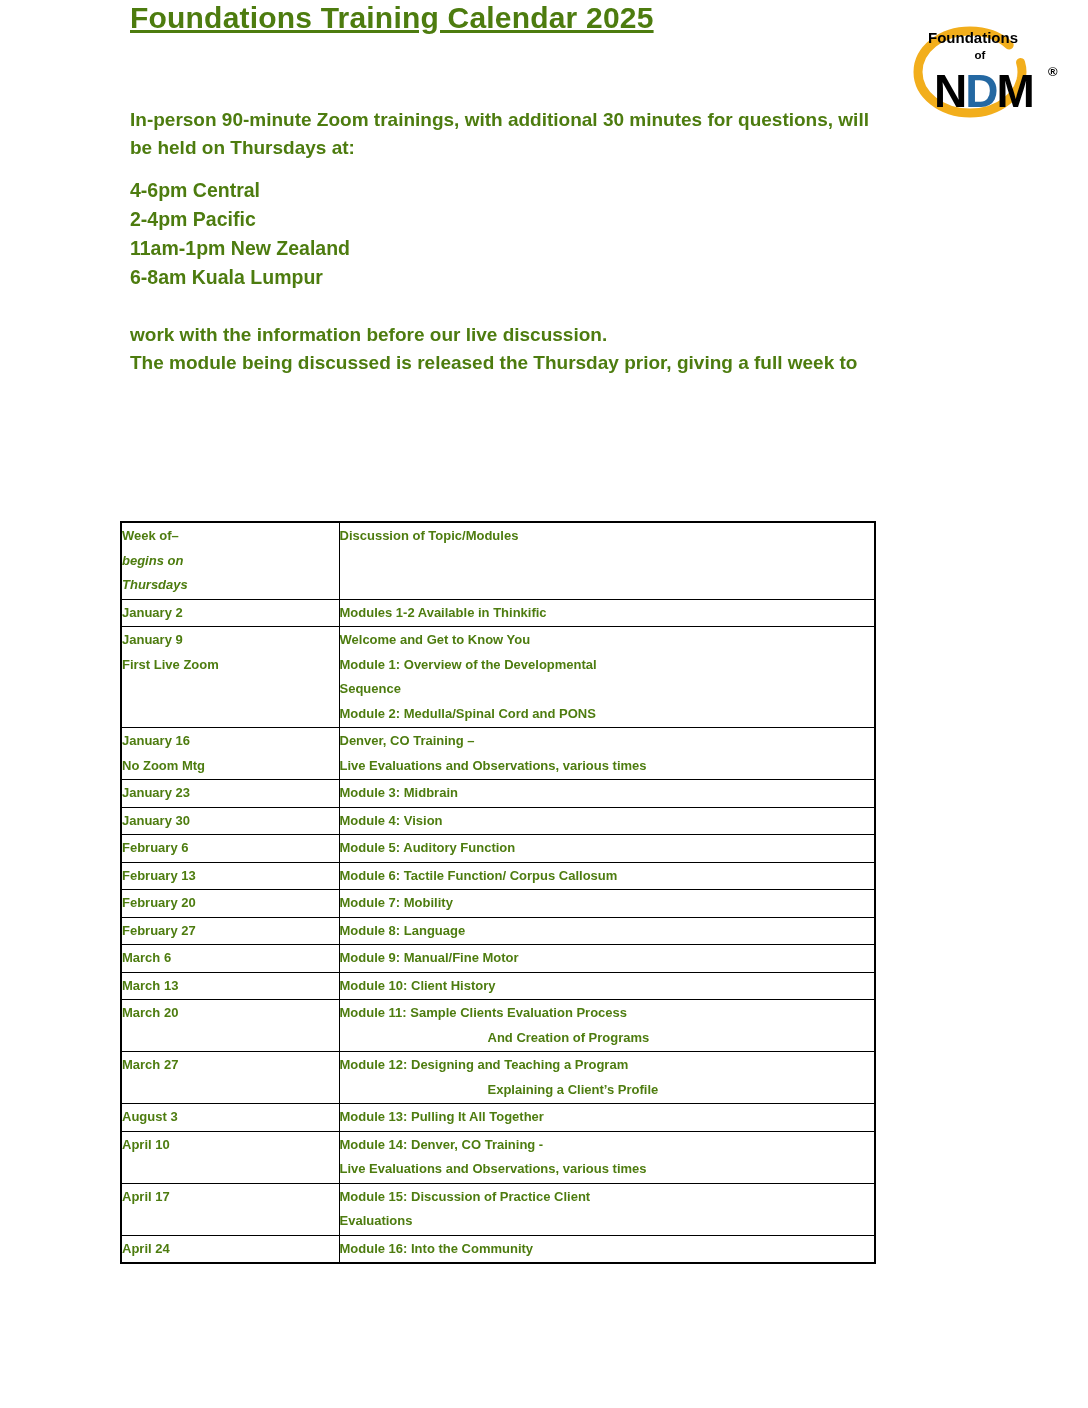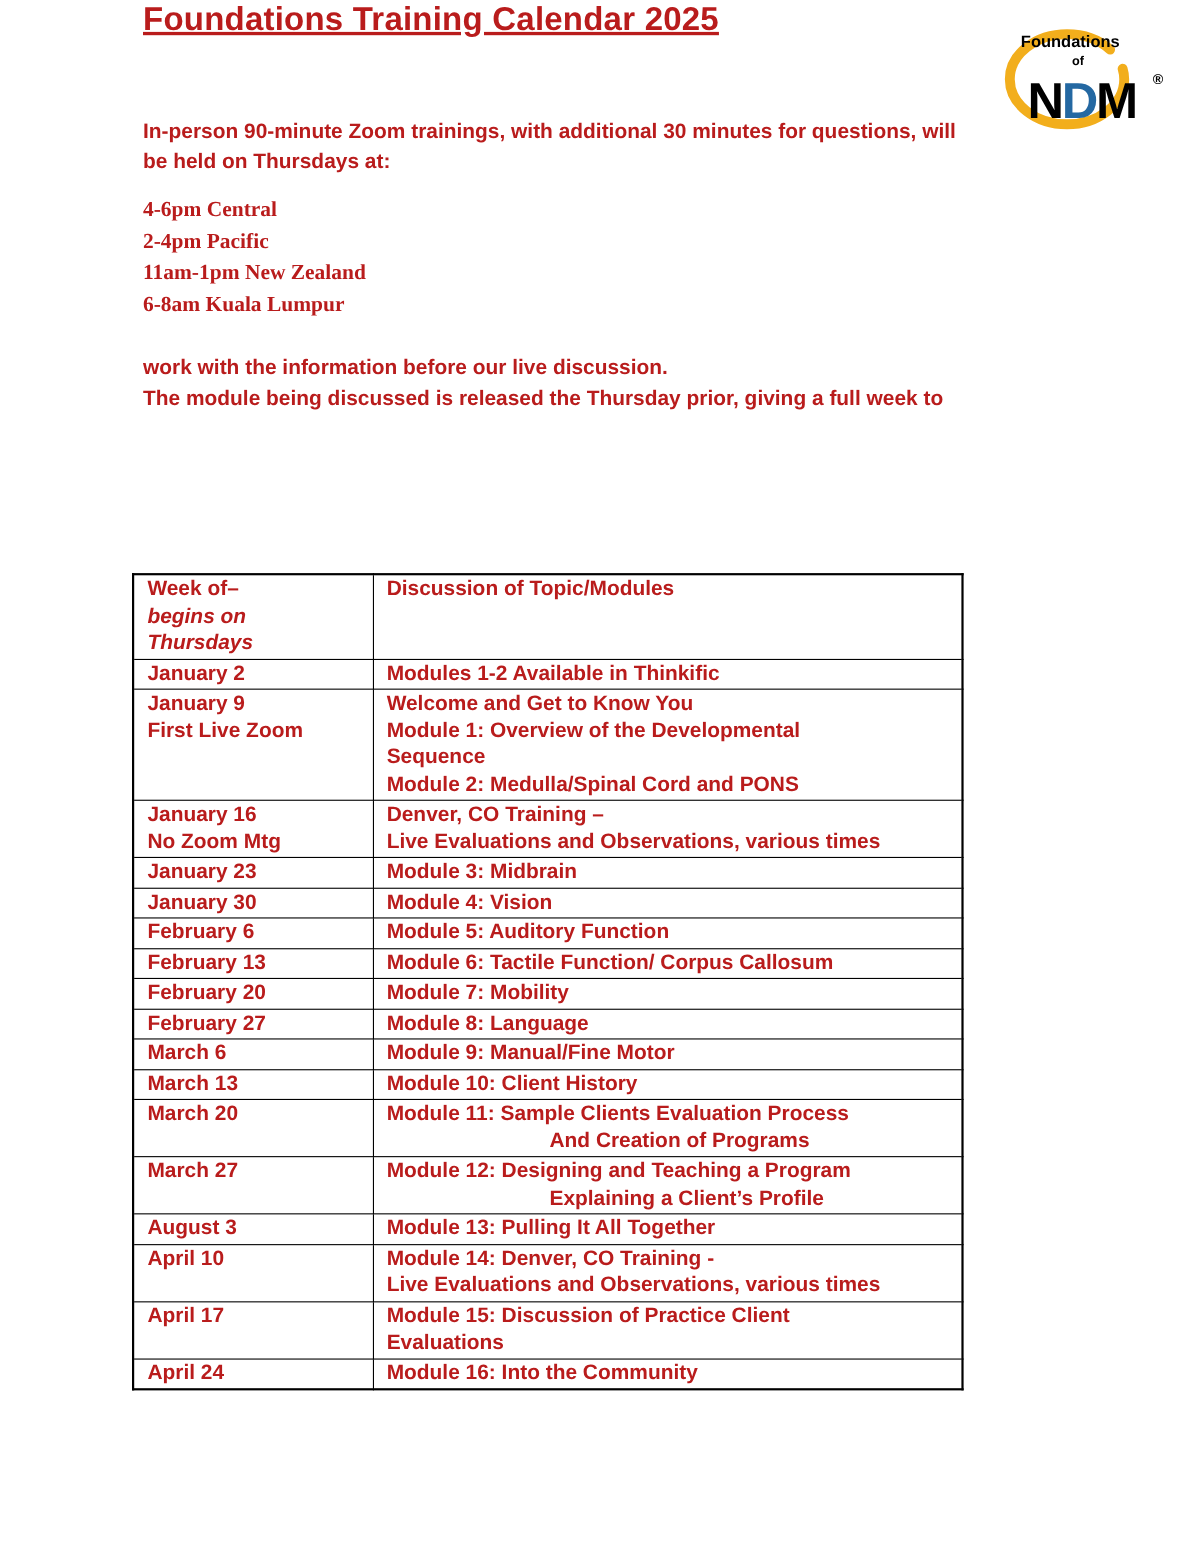--- a/index.html
+++ b/index.html
@@ -4,21 +4,21 @@
 <style>
   * { margin: 0; padding: 0; box-sizing: border-box; }
   html, body { background: #ffffff; }
   .page {
     position: relative;
     width: 1088px;
     height: 1408px;
     background: #ffffff;
     font-family: "Liberation Sans", sans-serif;
     font-weight: 700;
-    color: #b91c1c;
+    color: #4d7c0f;
     overflow: hidden;
   }
   
   .logo {
     position: absolute;
     left: 890px;
     top: 20px;
     width: 175px;
     height: 105px;
   }
@@ -29,39 +29,39 @@
     top: 0;
     width: 850px;
   }
   .doc-title {
     font-size: 30px;
     line-height: 36px;
     text-decoration: underline;
     letter-spacing: 0.2px;
   }
   .intro { margin-top: 70px; font-size: 19px; line-height: 28px; }
-  .times { margin-top: 14px; font-size: 19.5px; line-height: 29px; list-style: none; font-family: Liberation Serif, serif; }
+  .times { margin-top: 14px; font-size: 19.5px; line-height: 29px; list-style: none; }
   .note  { margin-top: 29px; font-size: 19px; line-height: 28px; }
   
   table.schedule {
     position: absolute;
     left: 120px;
     top: 521px;
     width: 754px;
     border-collapse: collapse;
     table-layout: fixed;
   }
   table.schedule { border: 2.5px solid #000; }
   table.schedule th, table.schedule td {
     border: 1.5px solid #000;
     vertical-align: top;
     text-align: left;
-    font-size: 19px;
+    font-size: 13px;
     line-height: 24.5px;
-    padding: 1px 6px 1px 12px;
+    padding: 1px 6px 1px 0;
     font-weight: 700;
     overflow: hidden;
   }
   .col-week  { width: 218px; }
   .col-topic { width: 536px; }
   .hdr-italic { font-style: italic; }
   .indent { padding-left: 148px; }
 </style>
 </head>
 <body>

